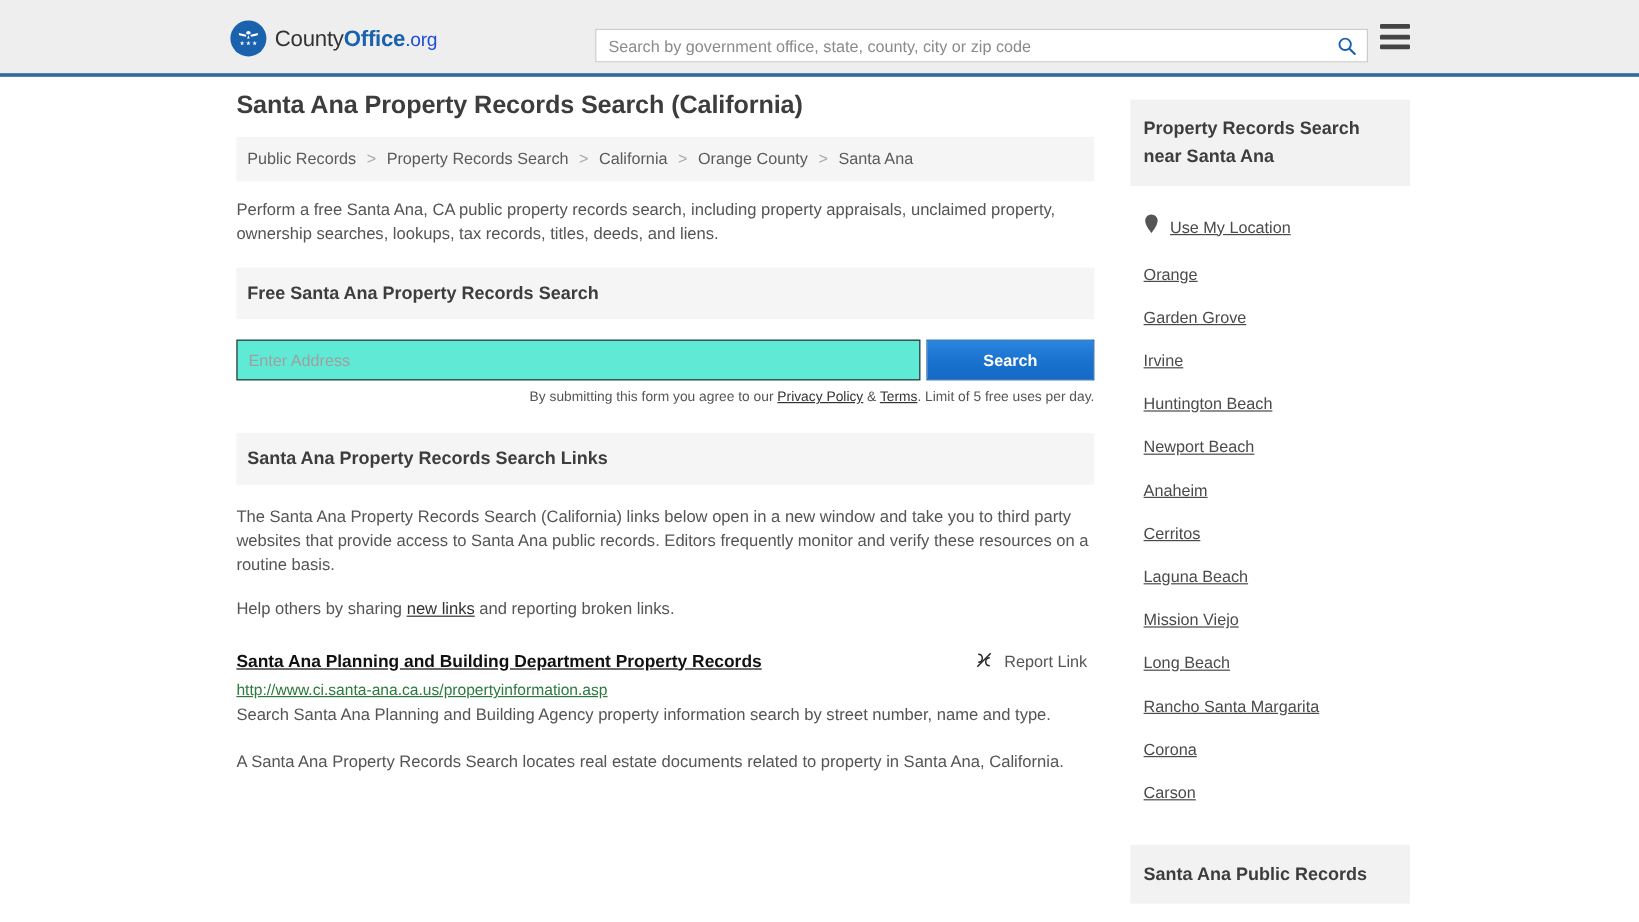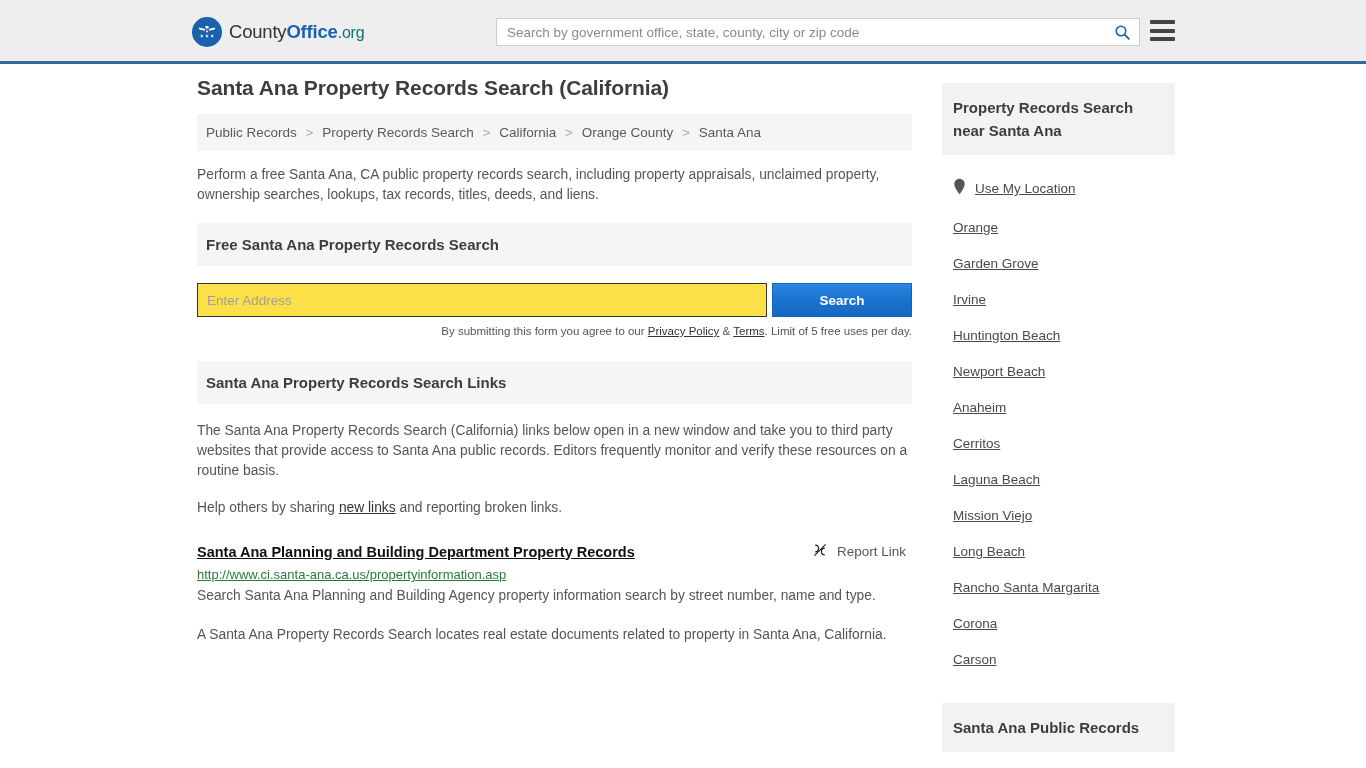--- a/index.html
+++ b/index.html
@@ -36,25 +36,25 @@
     margin-right: 7px;
   }
   .logo-text {
     font-size: 18.5px;
     letter-spacing: -0.2px;
     color: #333333;
     white-space: nowrap;
   }
   .logo-text .b { color: #1a62ad; font-weight: bold; }
   .logo-text .a { font-weight: normal; }
-  .logo-text .tld { color: #0f766e; font-size: 16px; }
+  .logo-text .tld { color: #1d4ed8; font-size: 16px; }
 
   .search-box {
     position: absolute;
-    left: 496px; top: 18px;
+    left: 496px; top: 24px;
     width: 644px; height: 28px;
     background: #ffffff;
     border: 1px solid #cccccc;
     display: flex;
     align-items: center;
   }
   .search-input {
     flex: 1;
     border: none; outline: none;
     background: transparent;
@@ -145,21 +145,21 @@
 
   
   .form-row {
     display: flex;
     margin: 17px 0 0 6px;
     width: 715px;
   }
   .address-input {
     width: 574px; height: 34px;
     border: 1px solid #333333;
-    background: #fde047;
+    background: #5eead4;
     font-family: "Liberation Sans", sans-serif;
     font-size: 13.5px;
     color: #333333;
     padding: 0 9px;
     outline: none;
   }
   .address-input::placeholder { color: #a0a0a0; }
   .search-submit {
     width: 141px; height: 34px;
     margin-left: 5px;

